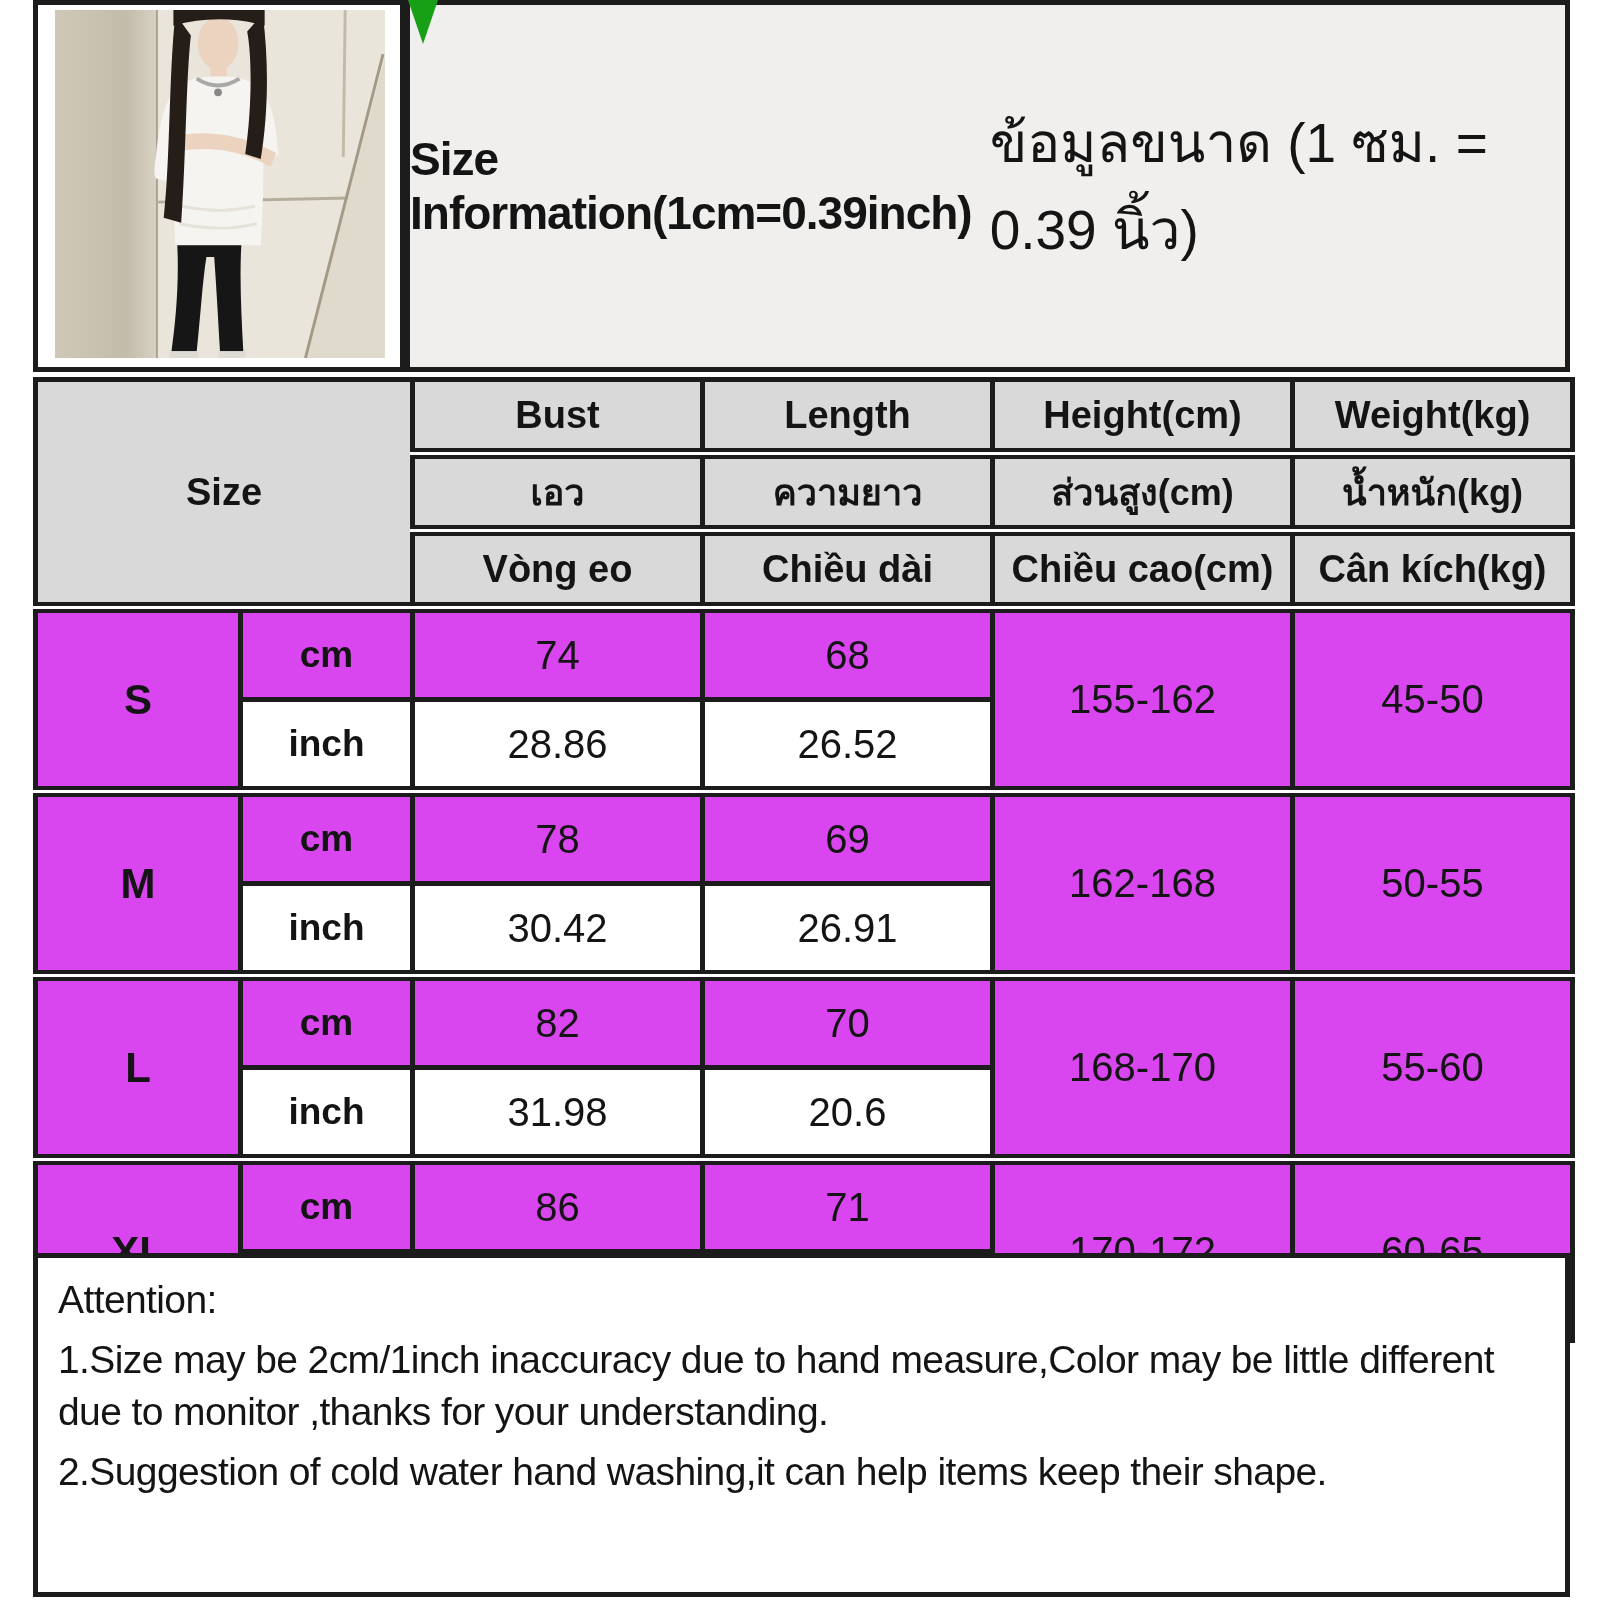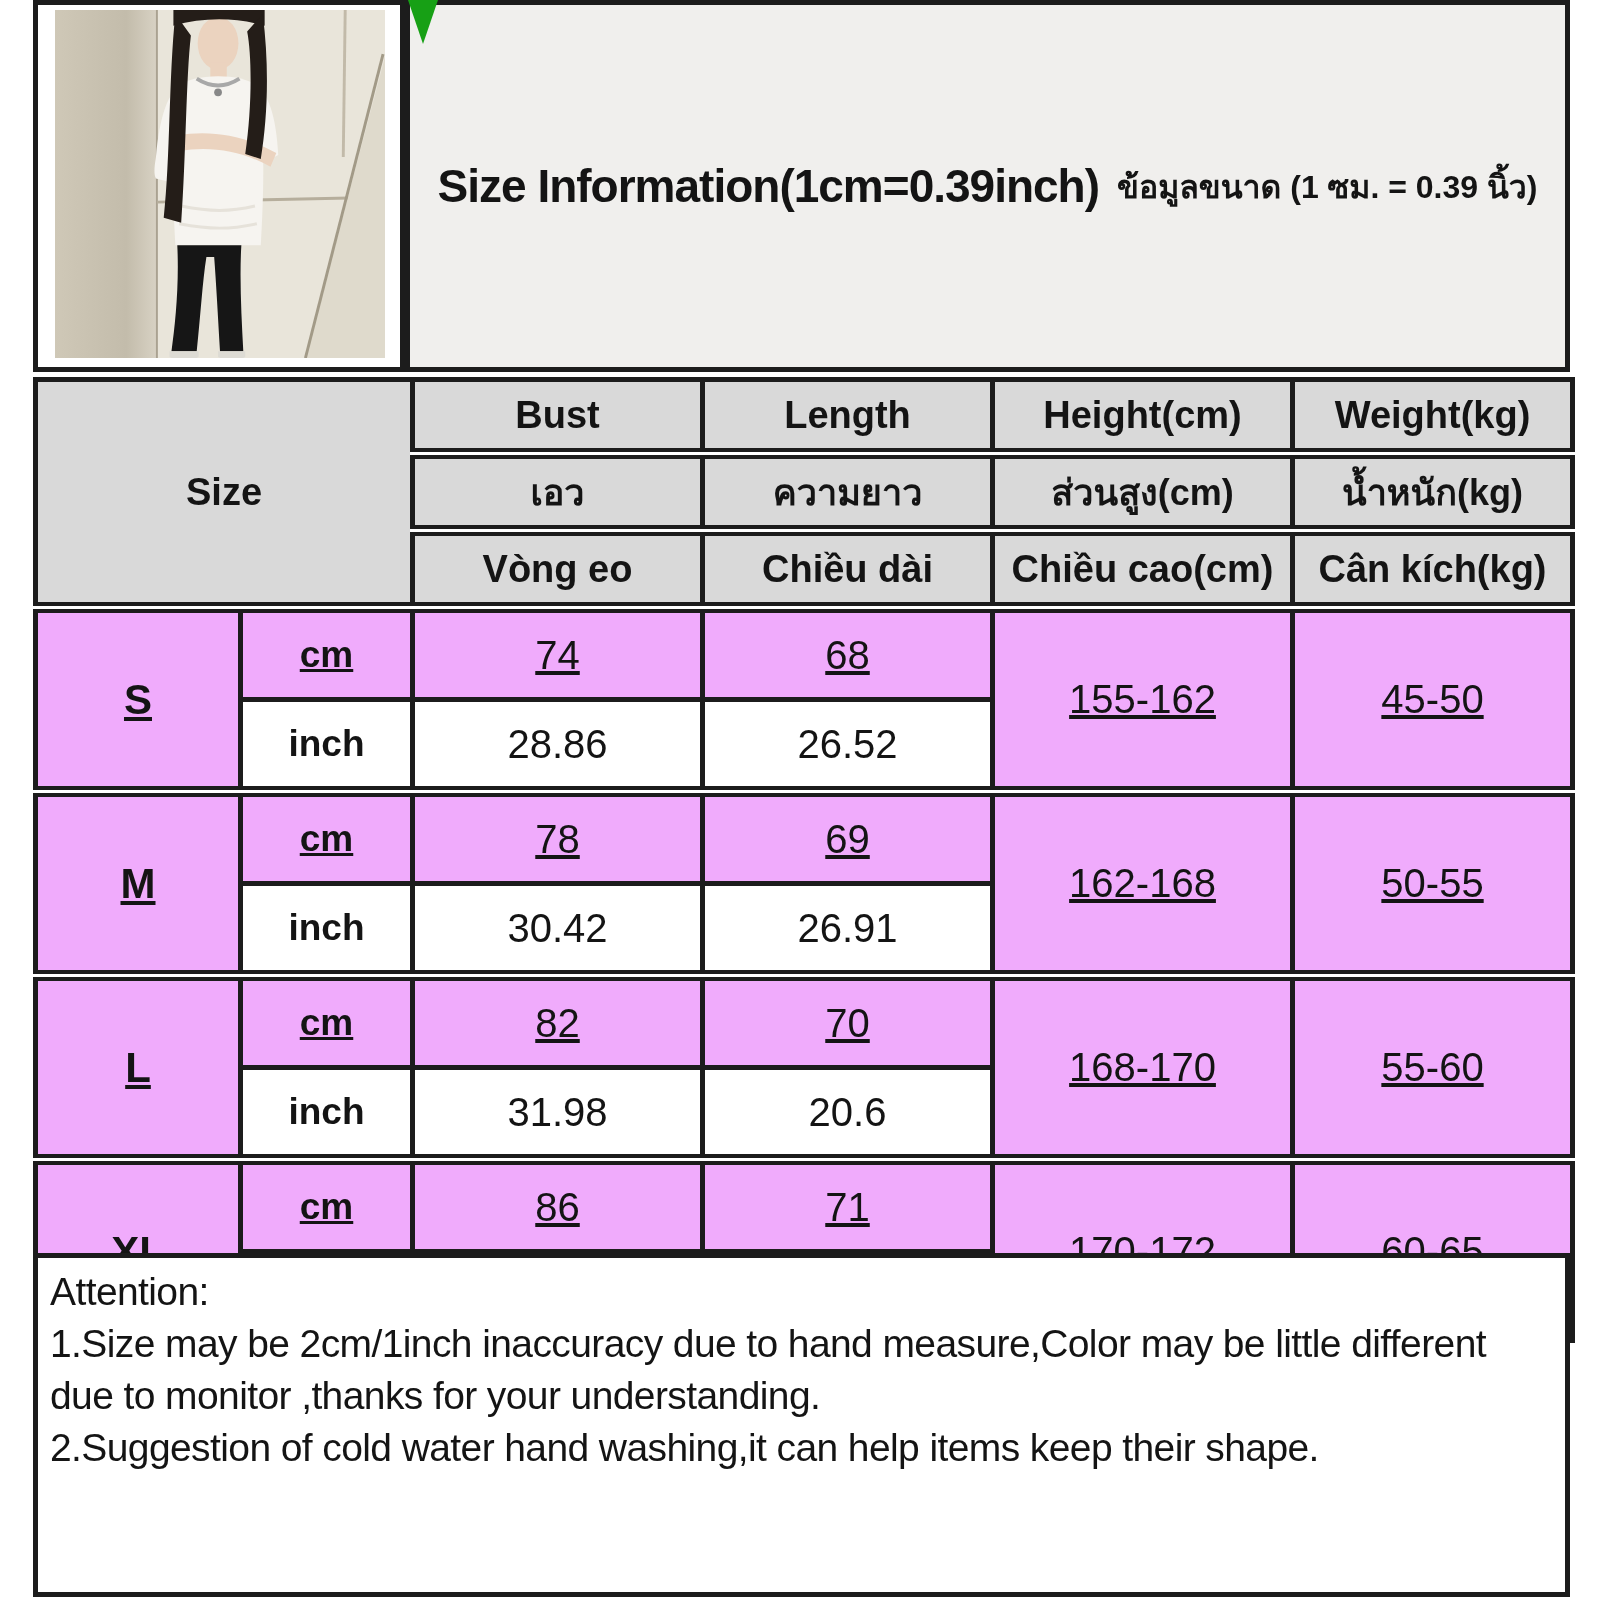--- a/index.html
+++ b/index.html
@@ -11,43 +11,43 @@
   .photo-box{width:372px;height:372px;box-sizing:border-box;border:5px solid #1c1c1c;
              background:#fff;padding:5px 15px 9px 17px;}
   .photo-box svg{display:block;width:100%;height:100%;}
   .title-box{flex:1;box-sizing:border-box;border:5px solid #1c1c1c;background:#f0efed;
              display:flex;flex-direction:row;justify-content:center;align-items:center;
              gap:18px;position:relative;}
   .green-tag{position:absolute;left:-2px;top:-5px;width:0;height:0;
              border-left:15px solid transparent;border-right:15px solid transparent;
              border-top:44px solid #17a015;}
   .title-en,.title-vi{font-size:46px;font-weight:bold;letter-spacing:-1px;}
-  .title-th{font-size:32px;font-weight:bold;}
+  .title-th{font-size:55px;font-weight:normal;}
 
   
   table.size-table{position:absolute;left:33px;top:377px;width:1537px;border-collapse:collapse;
                    table-layout:fixed;text-align:center;border:5px solid #1c1c1c;}
   table.size-table td{border:5px solid #1c1c1c;padding:0;overflow:hidden;}
   tr.hrow td{height:66px;background:#d9d9d9;font-weight:bold;}
   tr.hrow-en td{font-size:38px;}
   tr.hrow-th td{font-size:36px;border-top:11px double #1c1c1c;}
   tr.hrow-vi td{font-size:38px;border-top:11px double #1c1c1c;}
   td.size-head{background:#d9d9d9;font-size:66px;font-weight:bold;}
-  tr.cm-row td{height:84px;background:#f0abfc;border-top:11px double #1c1c1c;text-decoration:underline;}
+  tr.cm-row td{height:84px;background:#d946ef;border-top:11px double #1c1c1c;}
   tr.inch-row td{height:84px;background:#ffffff;}
   td.size-cell{background:#d9d9d9;font-size:42px;font-weight:bold;}
   td.unit-cell{font-weight:bold;font-size:37px;}
   td.val-cell{font-size:40px;font-weight:normal;}
   td.range-cell{background:#f1f0ee;font-size:40px;font-weight:normal;}
 
   
   .attention-box{position:absolute;left:33px;top:1253px;width:1537px;height:344px;
                  box-sizing:border-box;border:5px solid #1c1c1c;background:#fff;
                  padding:8px 12px;font-size:39px;line-height:52px;letter-spacing:-0.6px;}
-  .attention-box p{margin:0;}
+  .attention-box p{margin:8px;}
 </style>
 </head>
 <body>
 
 <div class="canvas">
 
   <div class="top-row">
 
     <div class="photo-box">
 

